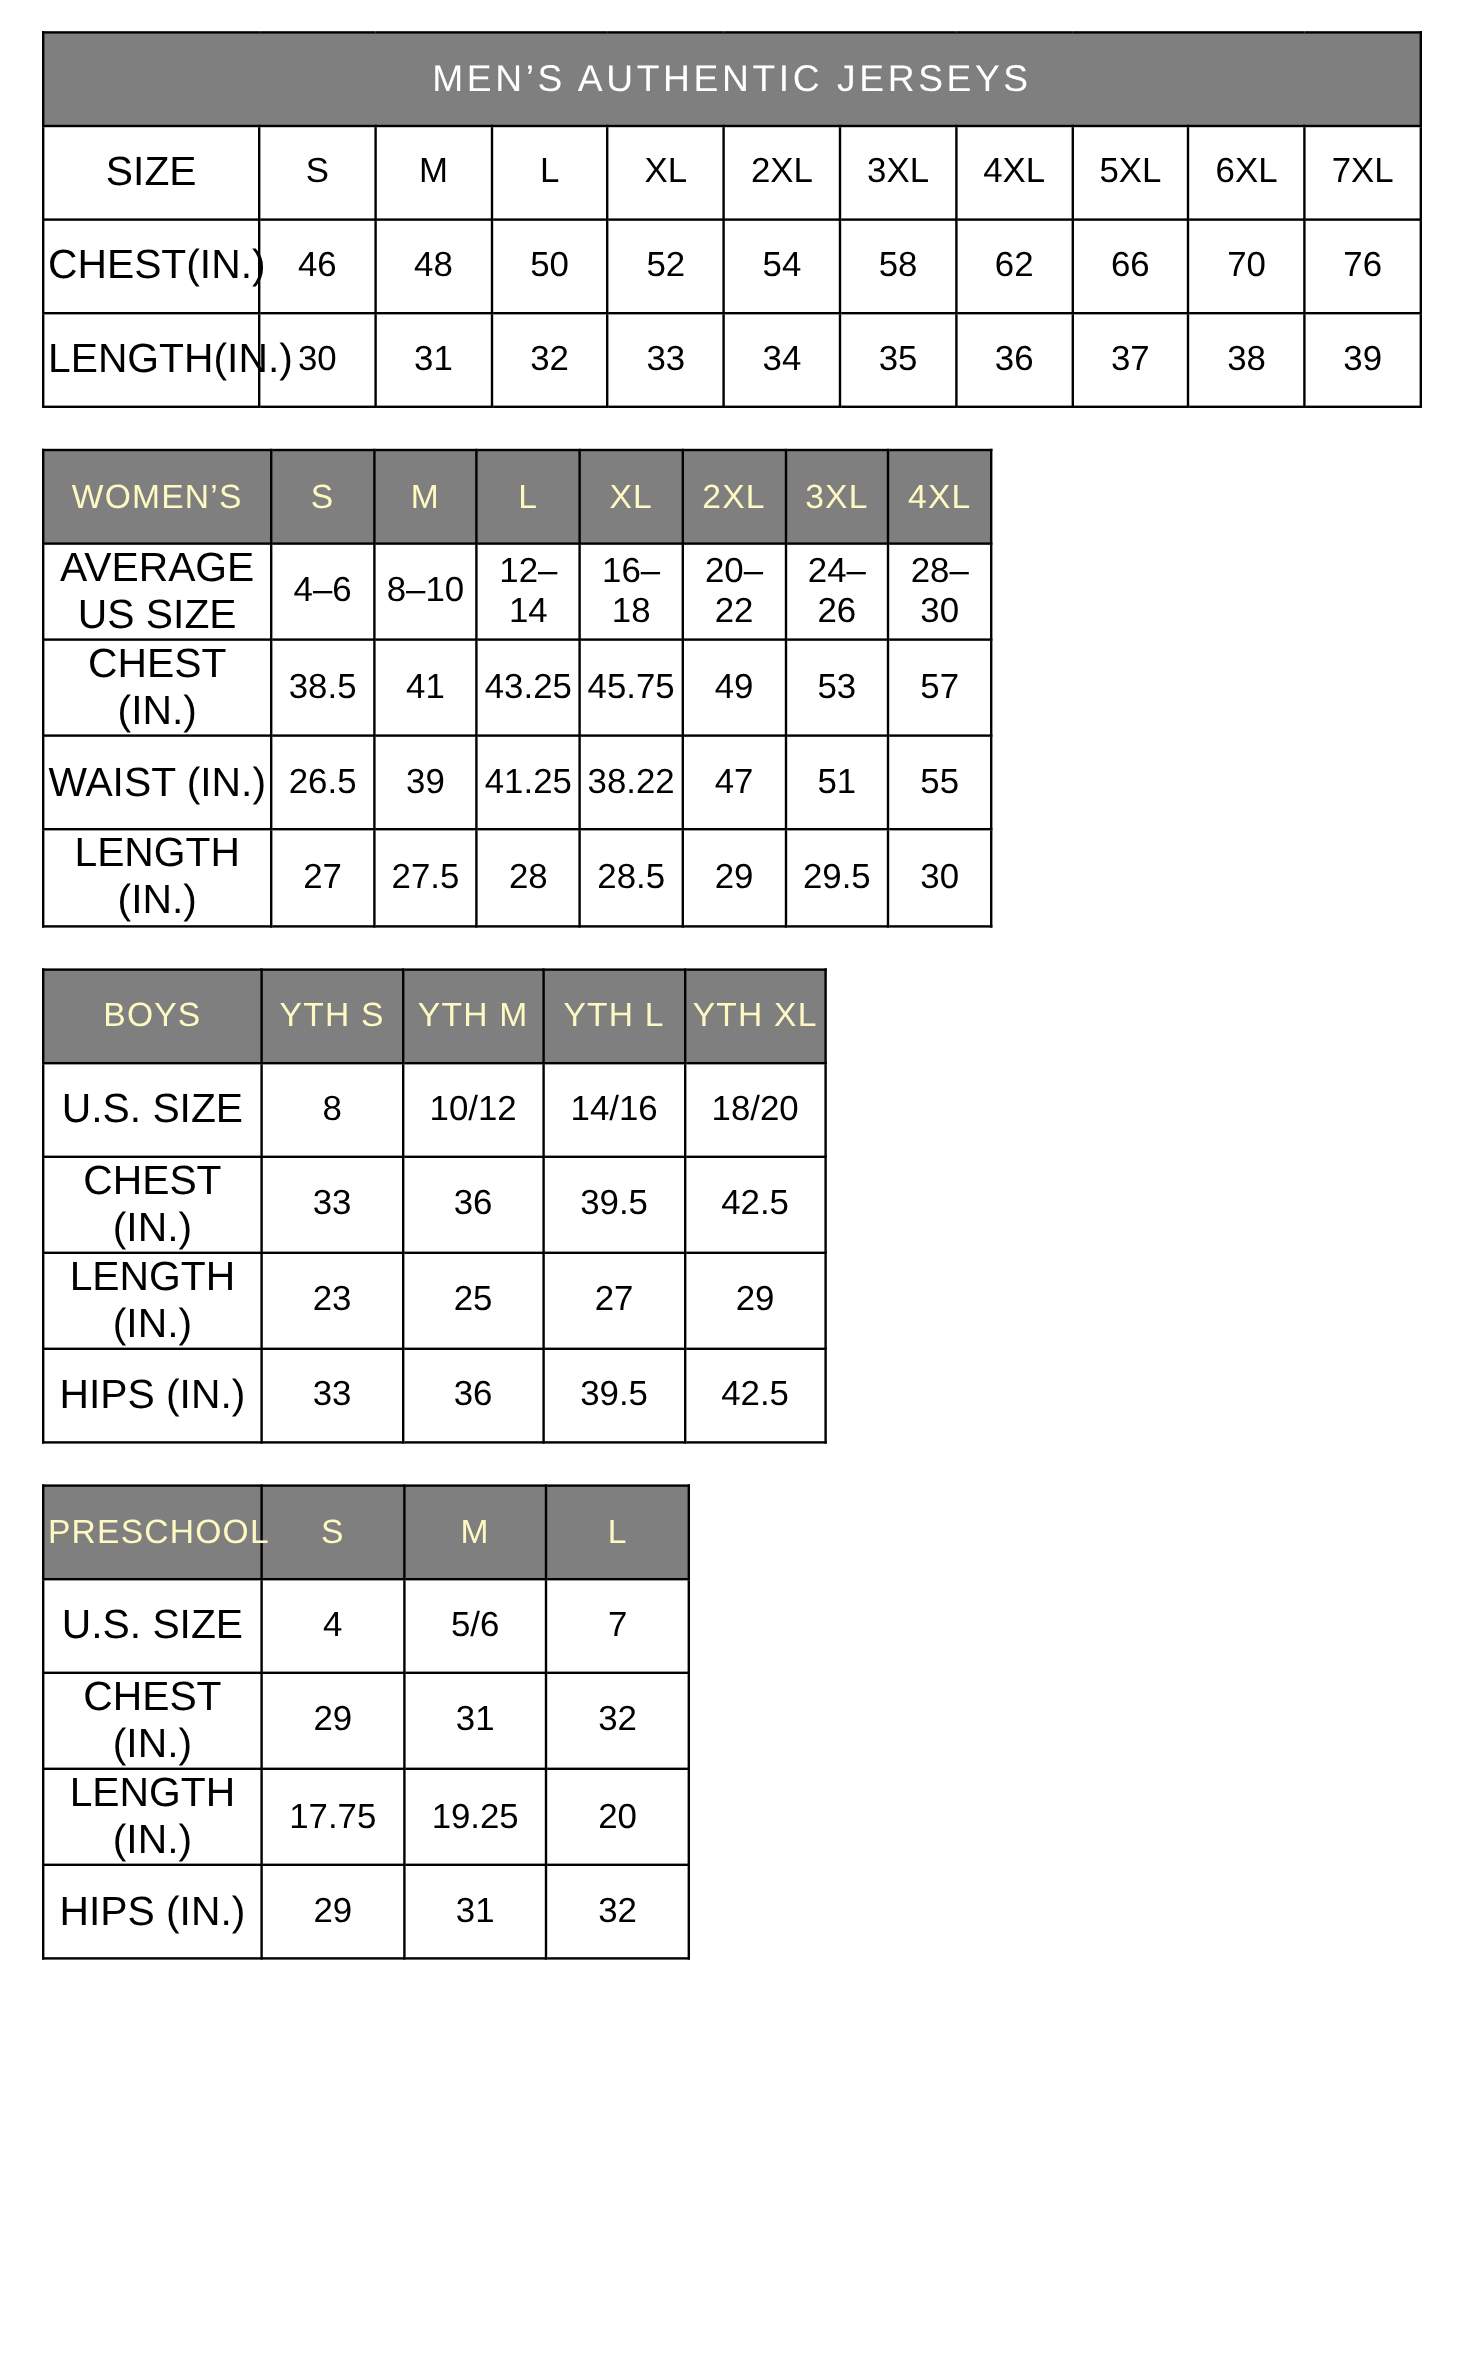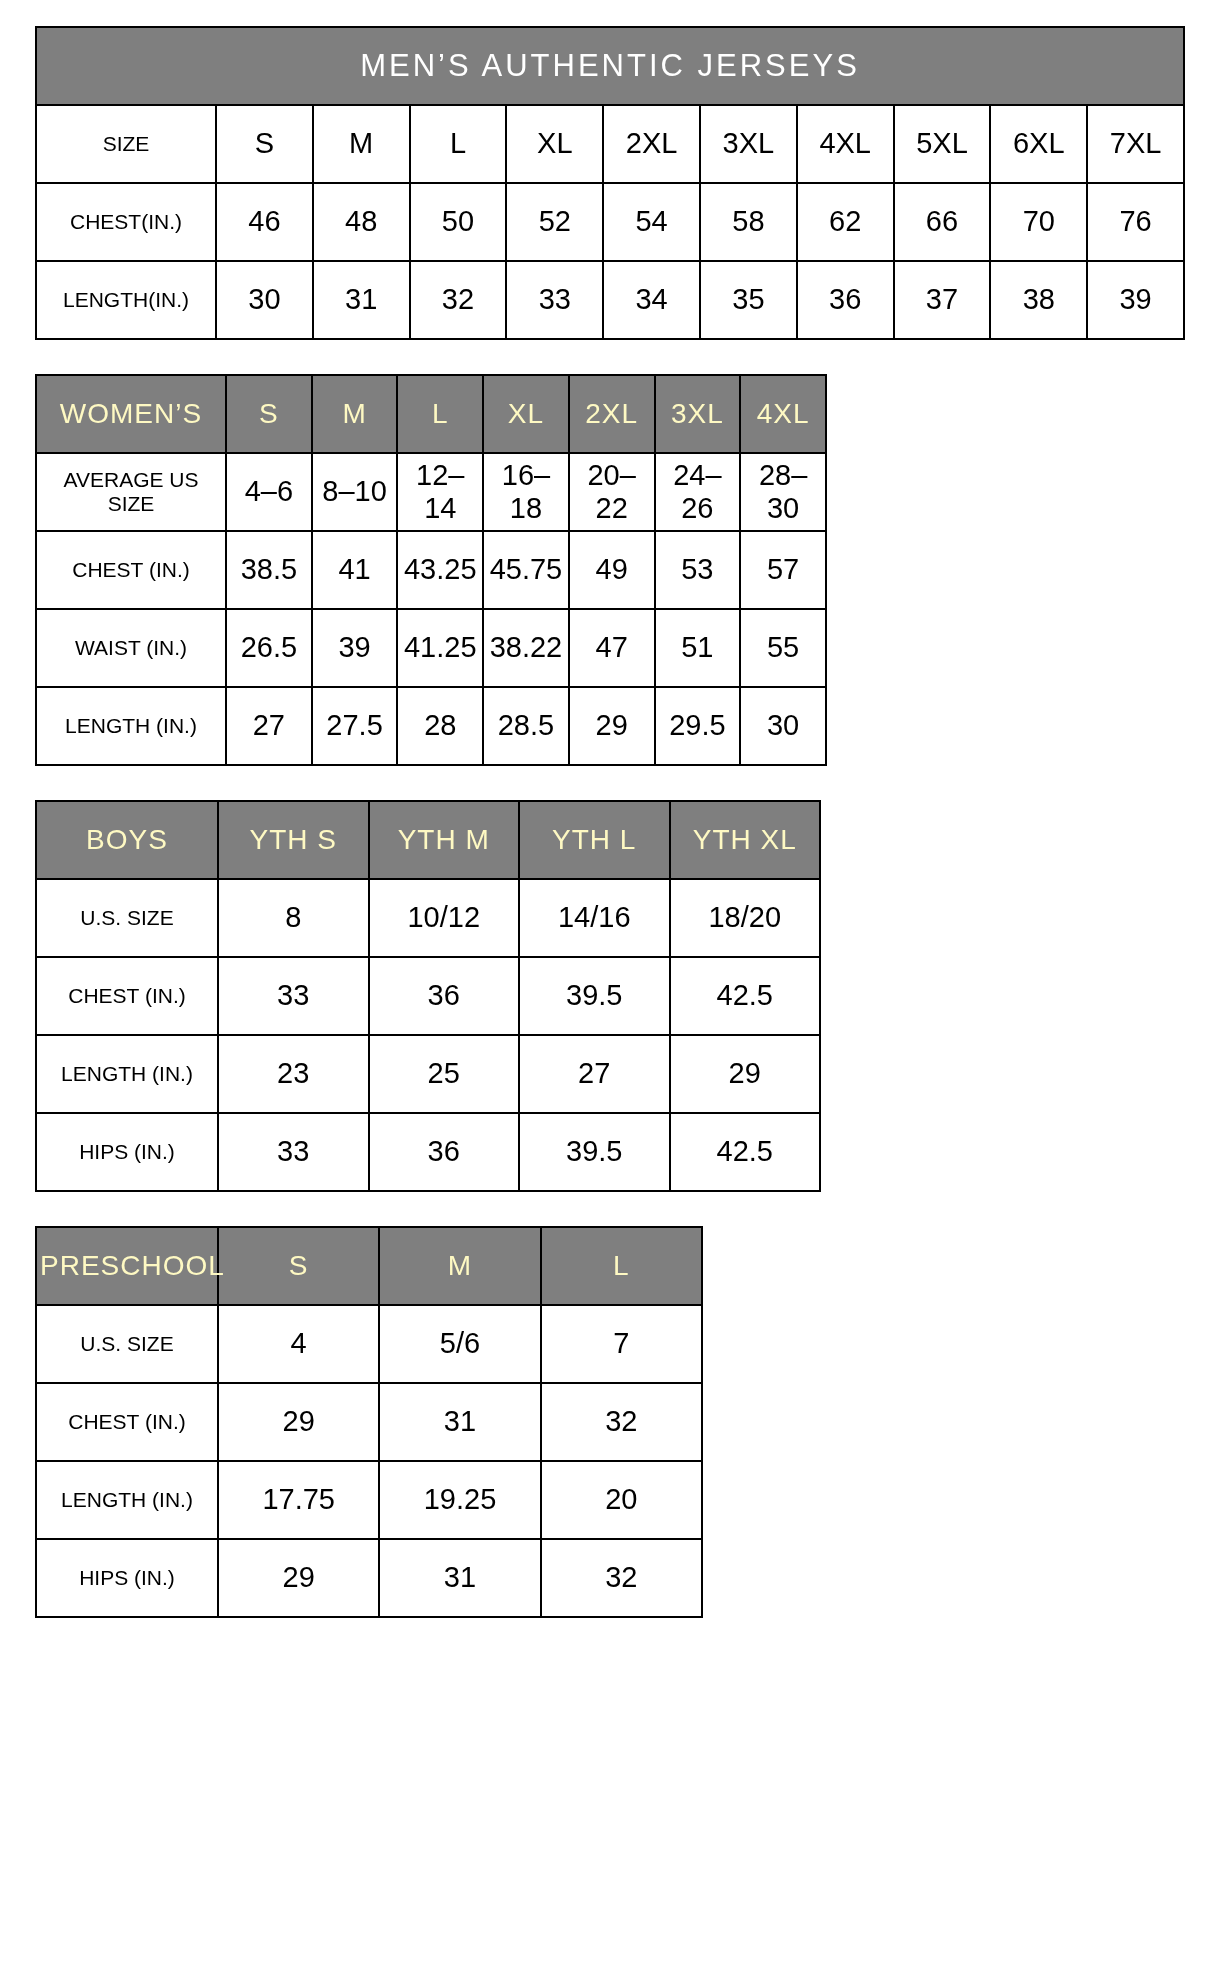--- a/index.html
+++ b/index.html
@@ -53,43 +53,43 @@
     vertical-align: middle;
     height: 76px;
     padding: 0 3px;
     line-height: 1.15;
     font-weight: normal;
   }
   table.size-table td {
     font-size: 29px;
   }
   th.row-label {
-    font-size: 21px;
+    font-size: 34px;
     margin-left: 48px;
   }
   th.title-cell {
     background: var(--gray);
     color: #ffffff;
     font-size: 31px;
     letter-spacing: 3px;
   }
   tr.head-row th {
     background: var(--gray);
     color: #fef9c3;
     font-size: 28px;
     letter-spacing: 1px;
   }
   
   table.mens { width: 1150px; }
   table.mens col.c-label { width: 180px; }
   table.womens { width: 792px; }
   table.womens col.c-label { width: 190px; }
-  table.boys { width: 786px; }
+  table.boys { width: 654px; }
   table.boys col.c-label { width: 182px; }
-  table.preschool { width: 668px; }
+  table.preschool { width: 540px; }
   table.preschool col.c-label { width: 182px; }
   .footer-note {
     color: var(--red);
     font-size: 28px;
     margin: 6px 0 0 0;
     white-space: nowrap;
   }
 </style>
 </head>
 <body>

